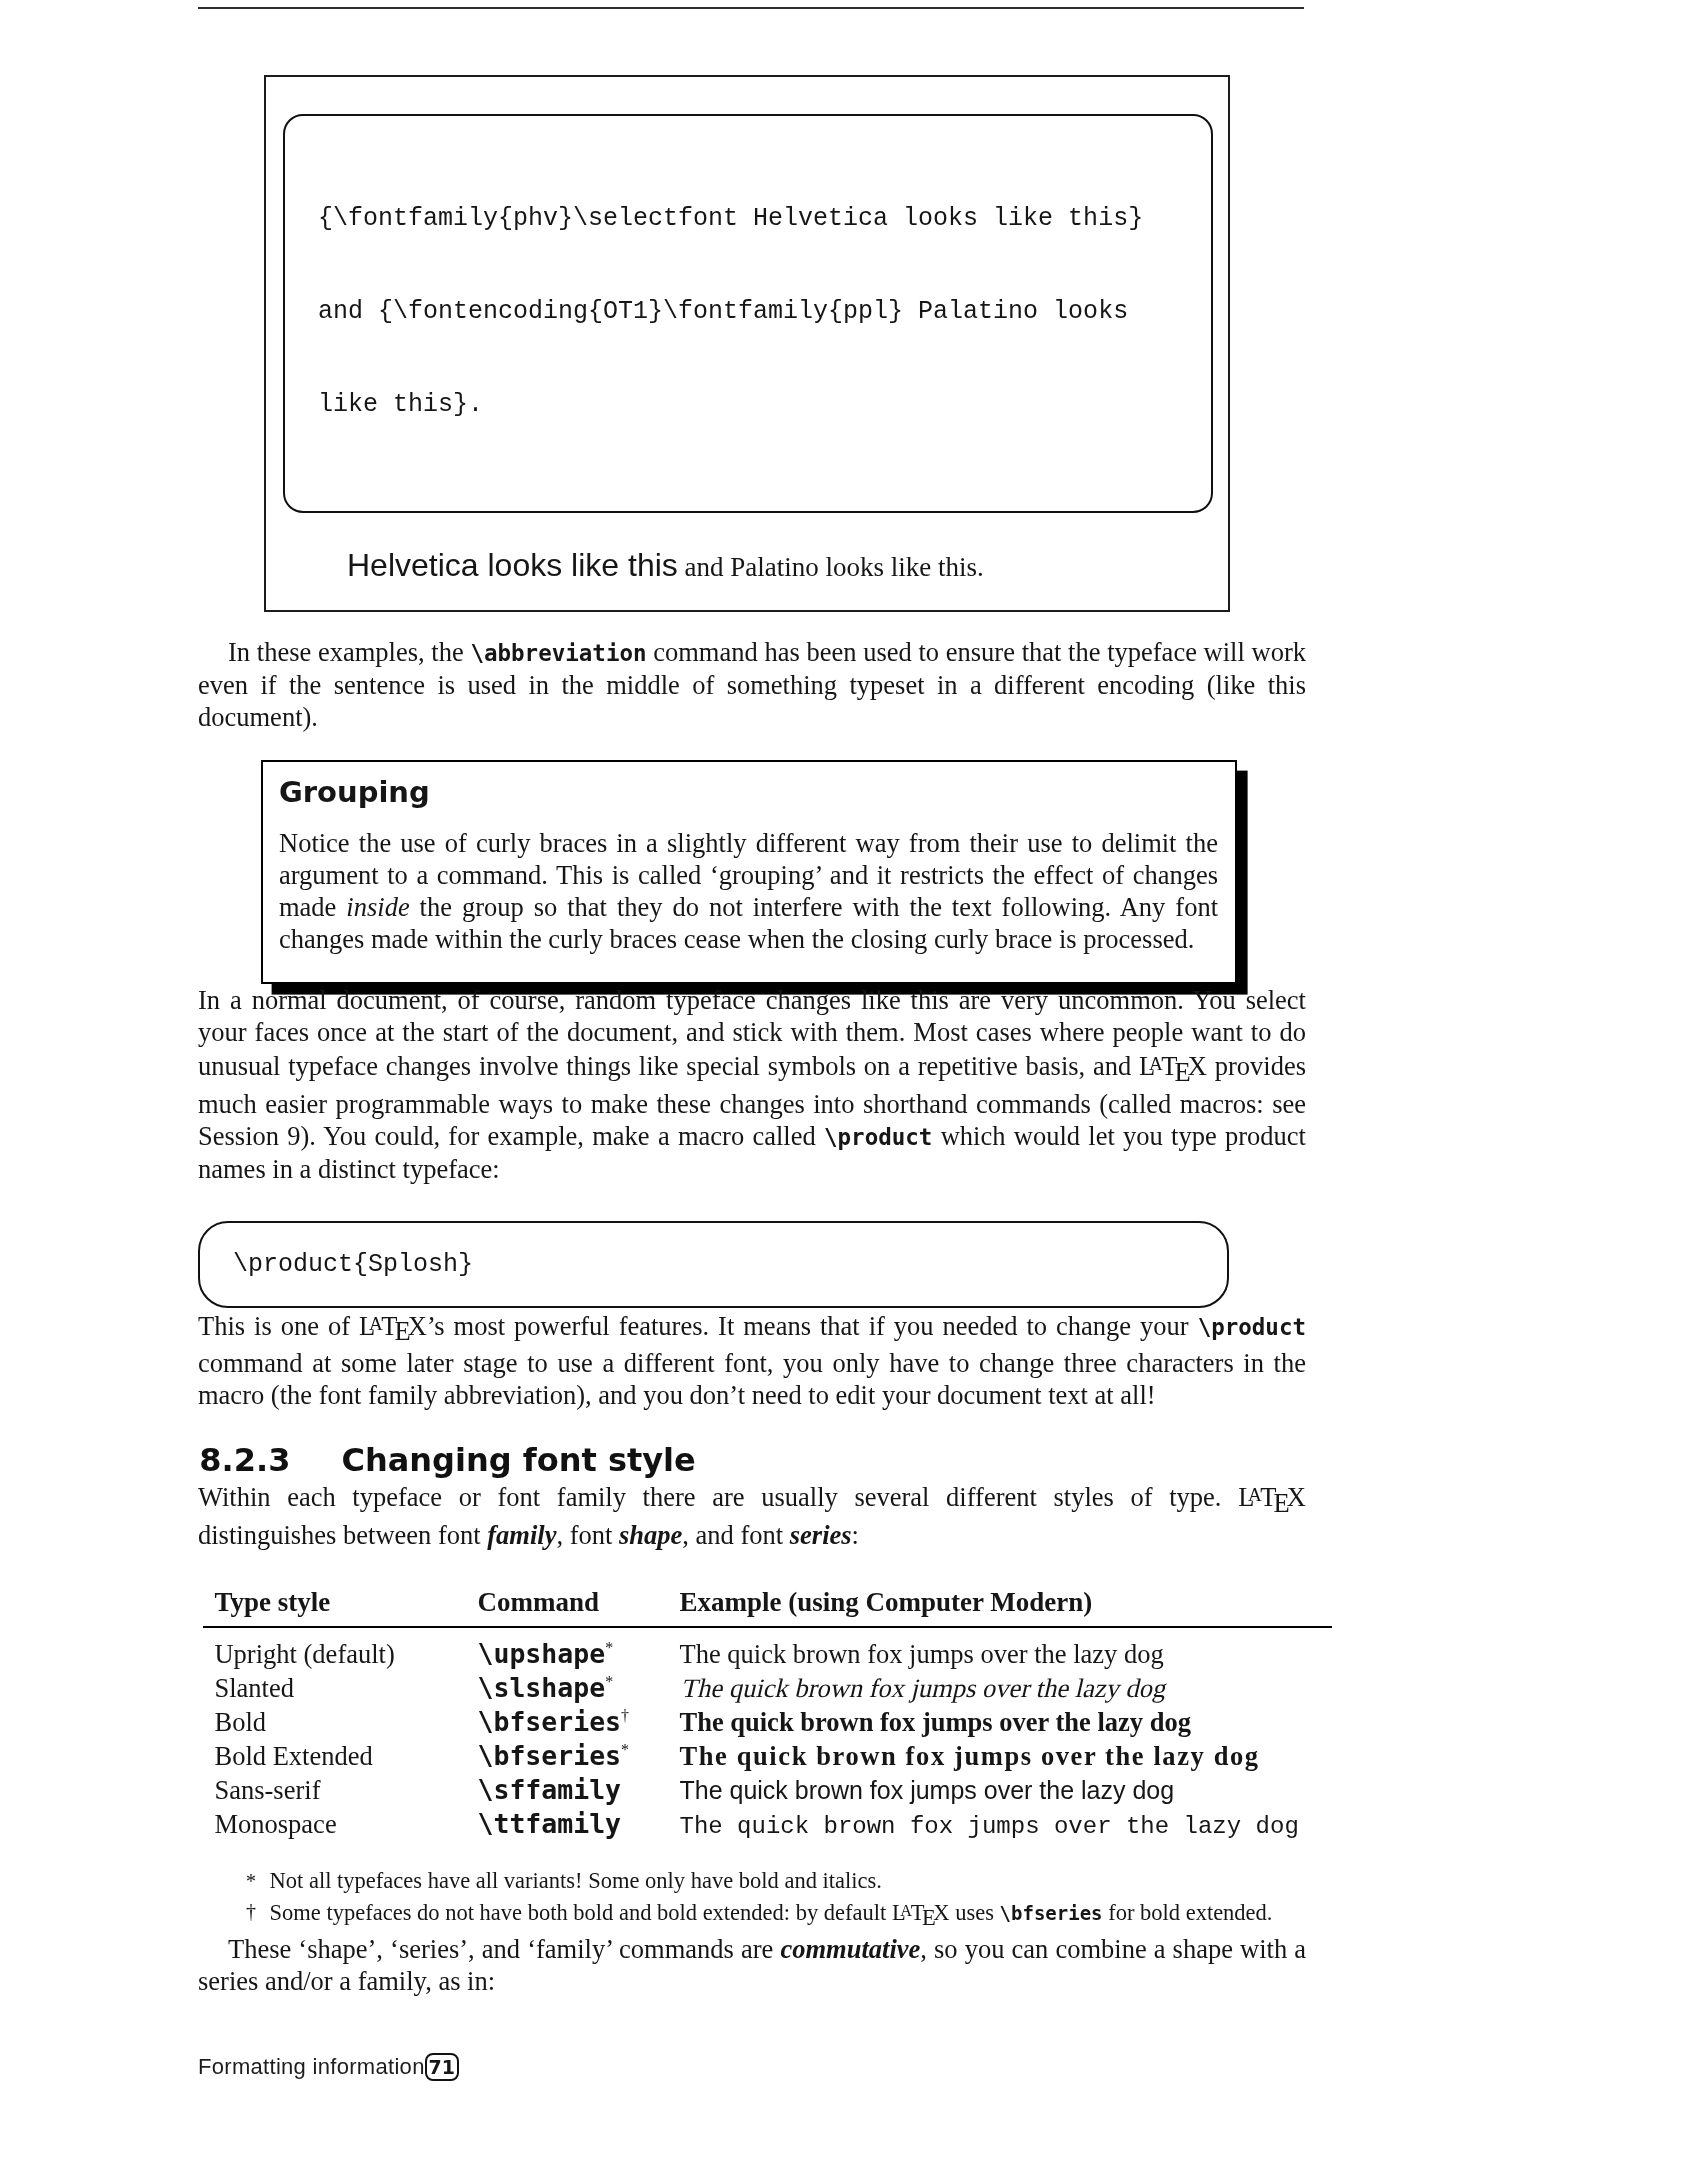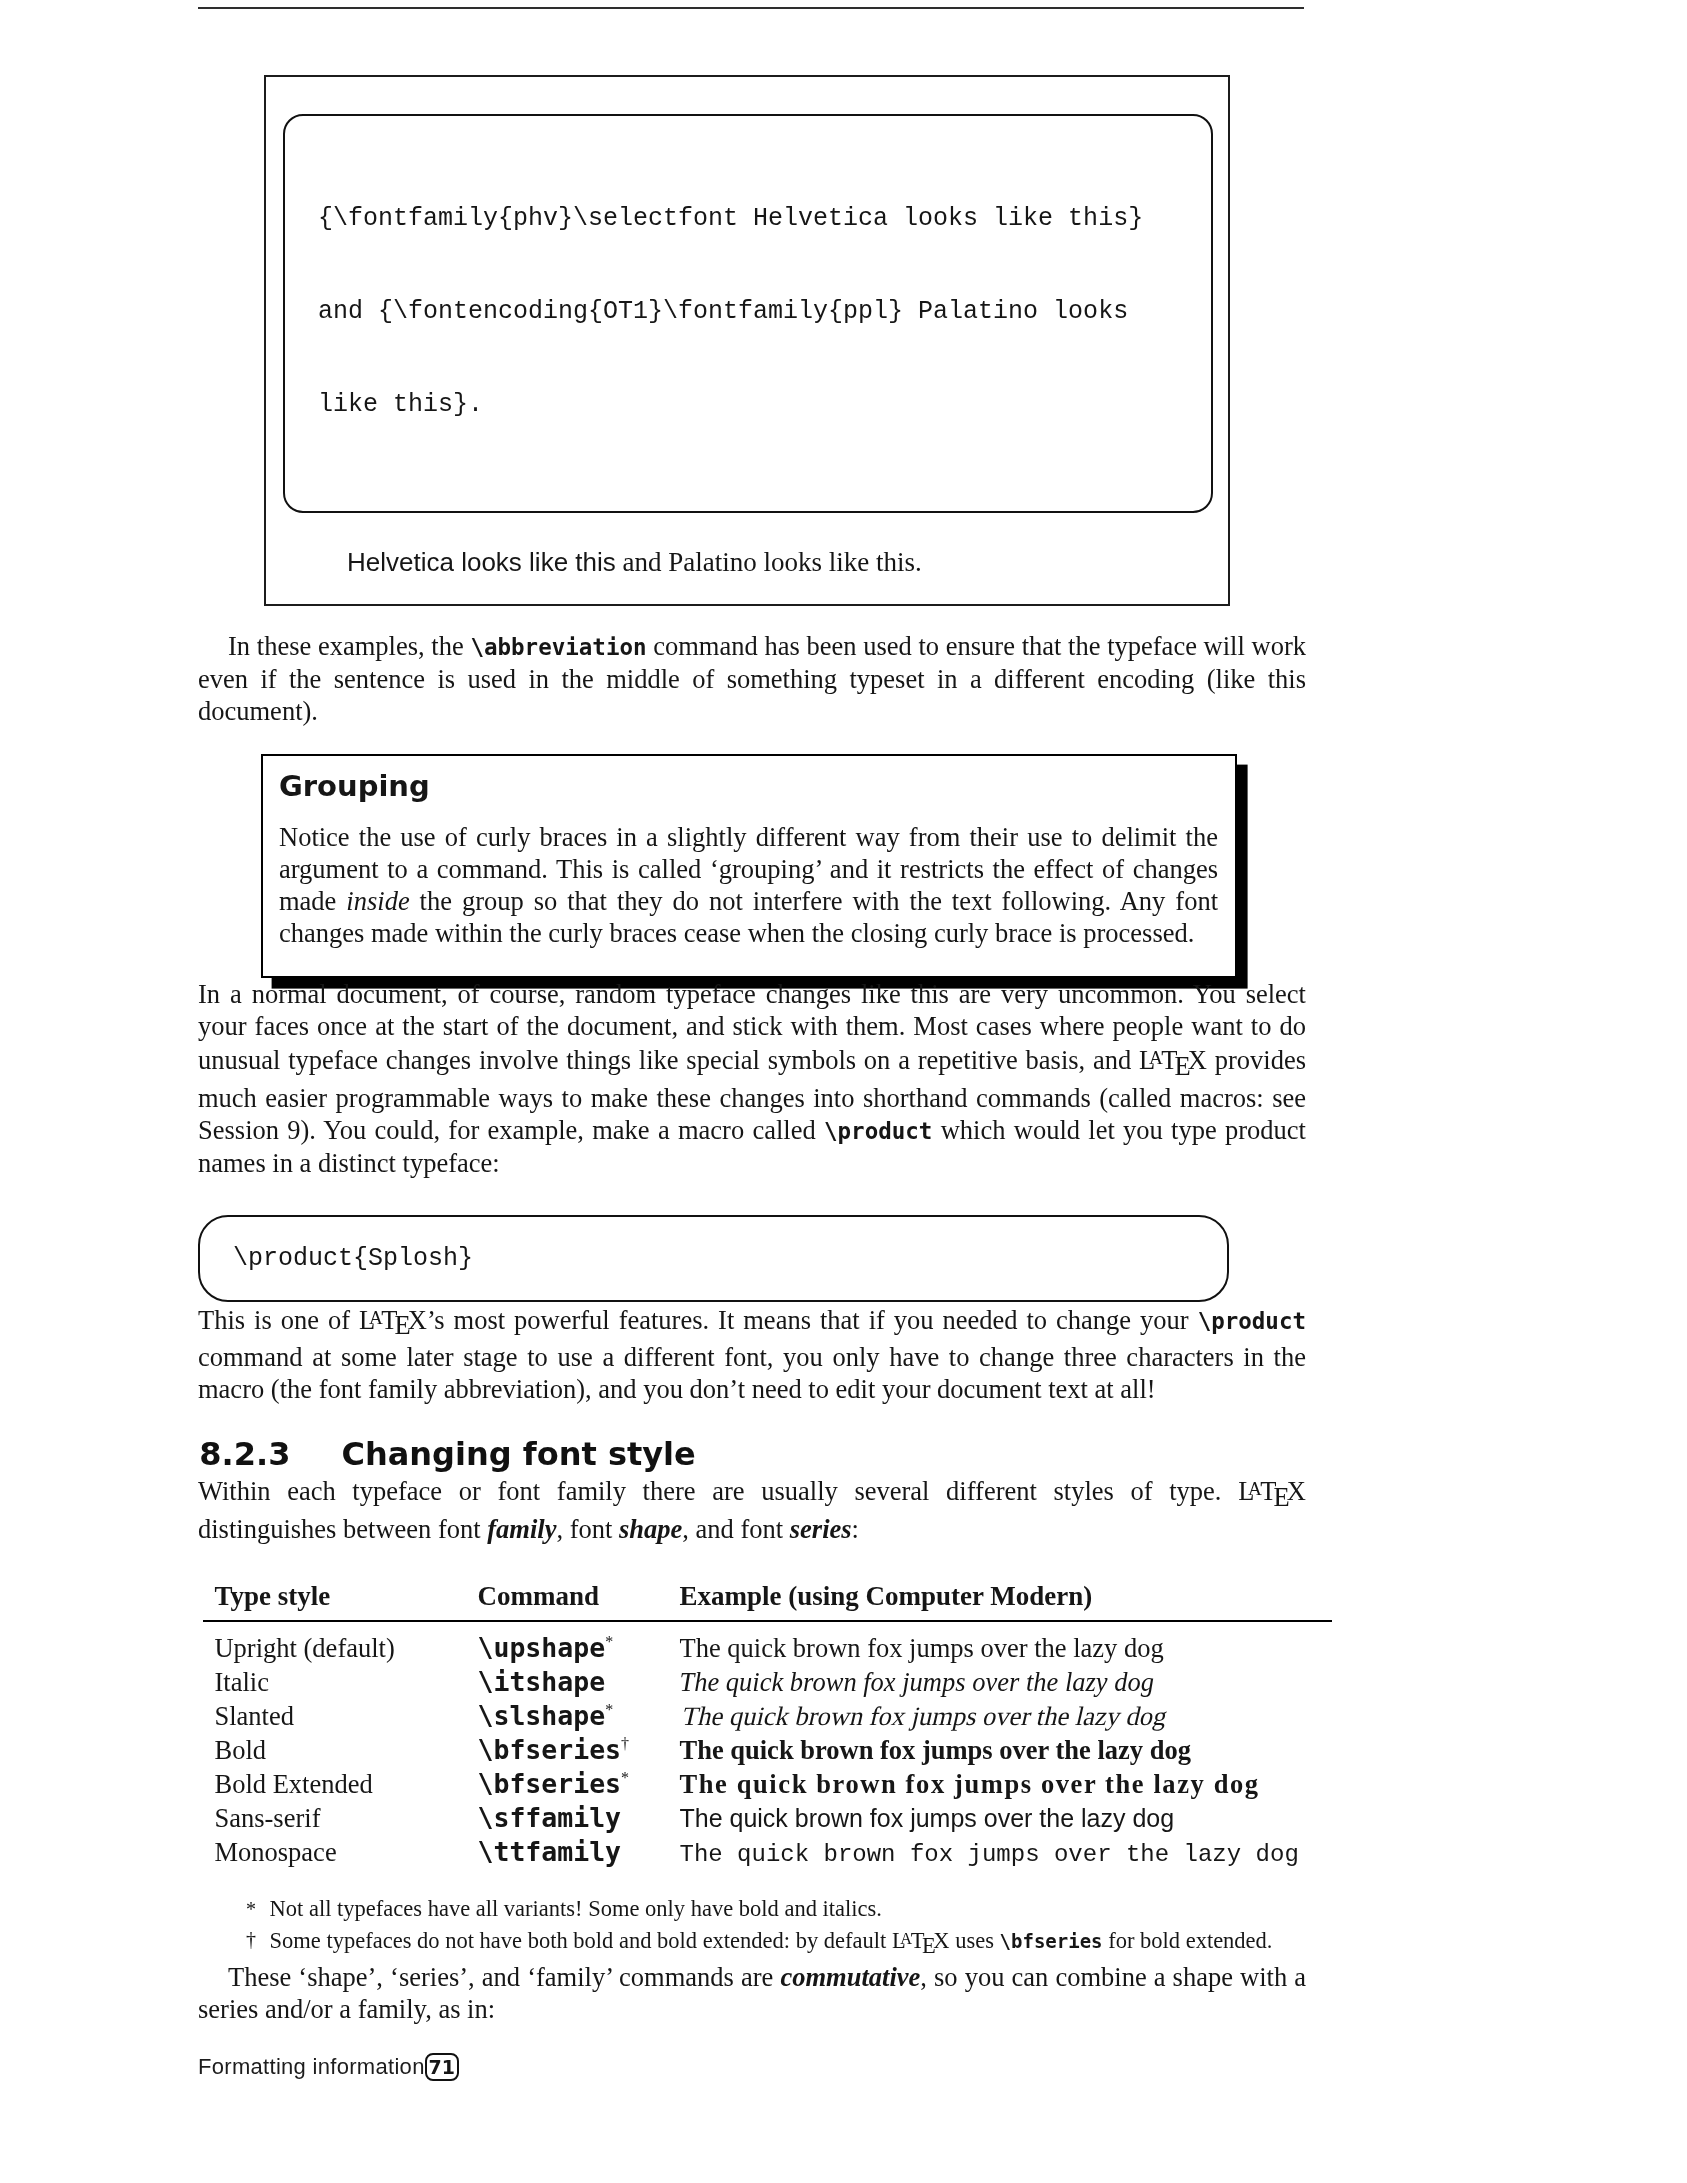--- a/index.html
+++ b/index.html
@@ -22,21 +22,21 @@
   .latex-logo { white-space:nowrap; }
   .latex-logo .lx-a { display:inline-block; font-size:0.72em; vertical-align:0.26em; margin-left:-0.33em; margin-right:-0.08em; }
   .latex-logo .lx-e { display:inline-block; vertical-align:-0.22em; margin-left:-0.11em; margin-right:-0.11em; }
 
   
   .example-box { margin:66px 0 0 66px; width:966px; border:2px solid #1c1c1c; box-sizing:border-box; padding:37px 0 26.5px 0; }
   .code-round { margin-left:17px; width:930px; box-sizing:border-box; border:2.6px solid #111;
     border-radius:20px; padding:25px 20px 29px 33px;
     font-family:"Liberation Mono", monospace; font-size:25px; line-height:31px; white-space:pre; }
   .example-caption { margin-top:34px; padding-left:81px; font-size:27px; }
-  .caption-sans { font-family:"Liberation Sans", sans-serif; font-size:26px; }
+  .caption-sans { font-family:"Liberation Sans", sans-serif; font-size:32px; }
 
   
   .grouping { margin:26.5px 0 0 63px; width:976px; box-sizing:border-box;
     border:2px solid #000; box-shadow:10.6px 10.6px 0 0 #000; padding:13.2px 17px 26.5px 16px; }
   .grouping-title { margin:0 0 18.5px 0; font-family:"DejaVu Sans", sans-serif; font-weight:bold; font-size:29px; }
   .grouping p.body { }
 
   .para2 { margin-top:33px; }
   .splosh-box { margin-top:36px; width:1031px; height:87px; box-sizing:border-box;
     border:2px solid #111; border-radius:30px; display:flex; align-items:center; padding-left:33px;
@@ -142,25 +142,20 @@
         <th>Example (using Computer Modern)</th>
       </tr>
     </thead>
     <tbody>
       <tr>
         <td class="col-style">Upright (default)</td>
         <td class="col-cmd"><span>\upshape</span><sup class="mk">*</sup></td>
         <td><span class="ex-upright">The quick brown fox jumps over the lazy dog</span></td>
       </tr>
       <tr>
-        <td class="col-style">Italic</td>
-        <td class="col-cmd"><span>\itshape</span><sup class="mk"></sup></td>
-        <td><span class="ex-italic">The quick brown fox jumps over the lazy dog</span></td>
-      </tr>
-      <tr>
         <td class="col-style">Slanted</td>
         <td class="col-cmd"><span>\slshape</span><sup class="mk">*</sup></td>
         <td><span class="ex-slanted">The quick brown fox jumps over the lazy dog</span></td>
       </tr>
       <tr>
         <td class="col-style">Bold</td>
         <td class="col-cmd"><span>\bfseries</span><sup class="mk">†</sup></td>
         <td><span class="ex-bold">The quick brown fox jumps over the lazy dog</span></td>
       </tr>
       <tr>

